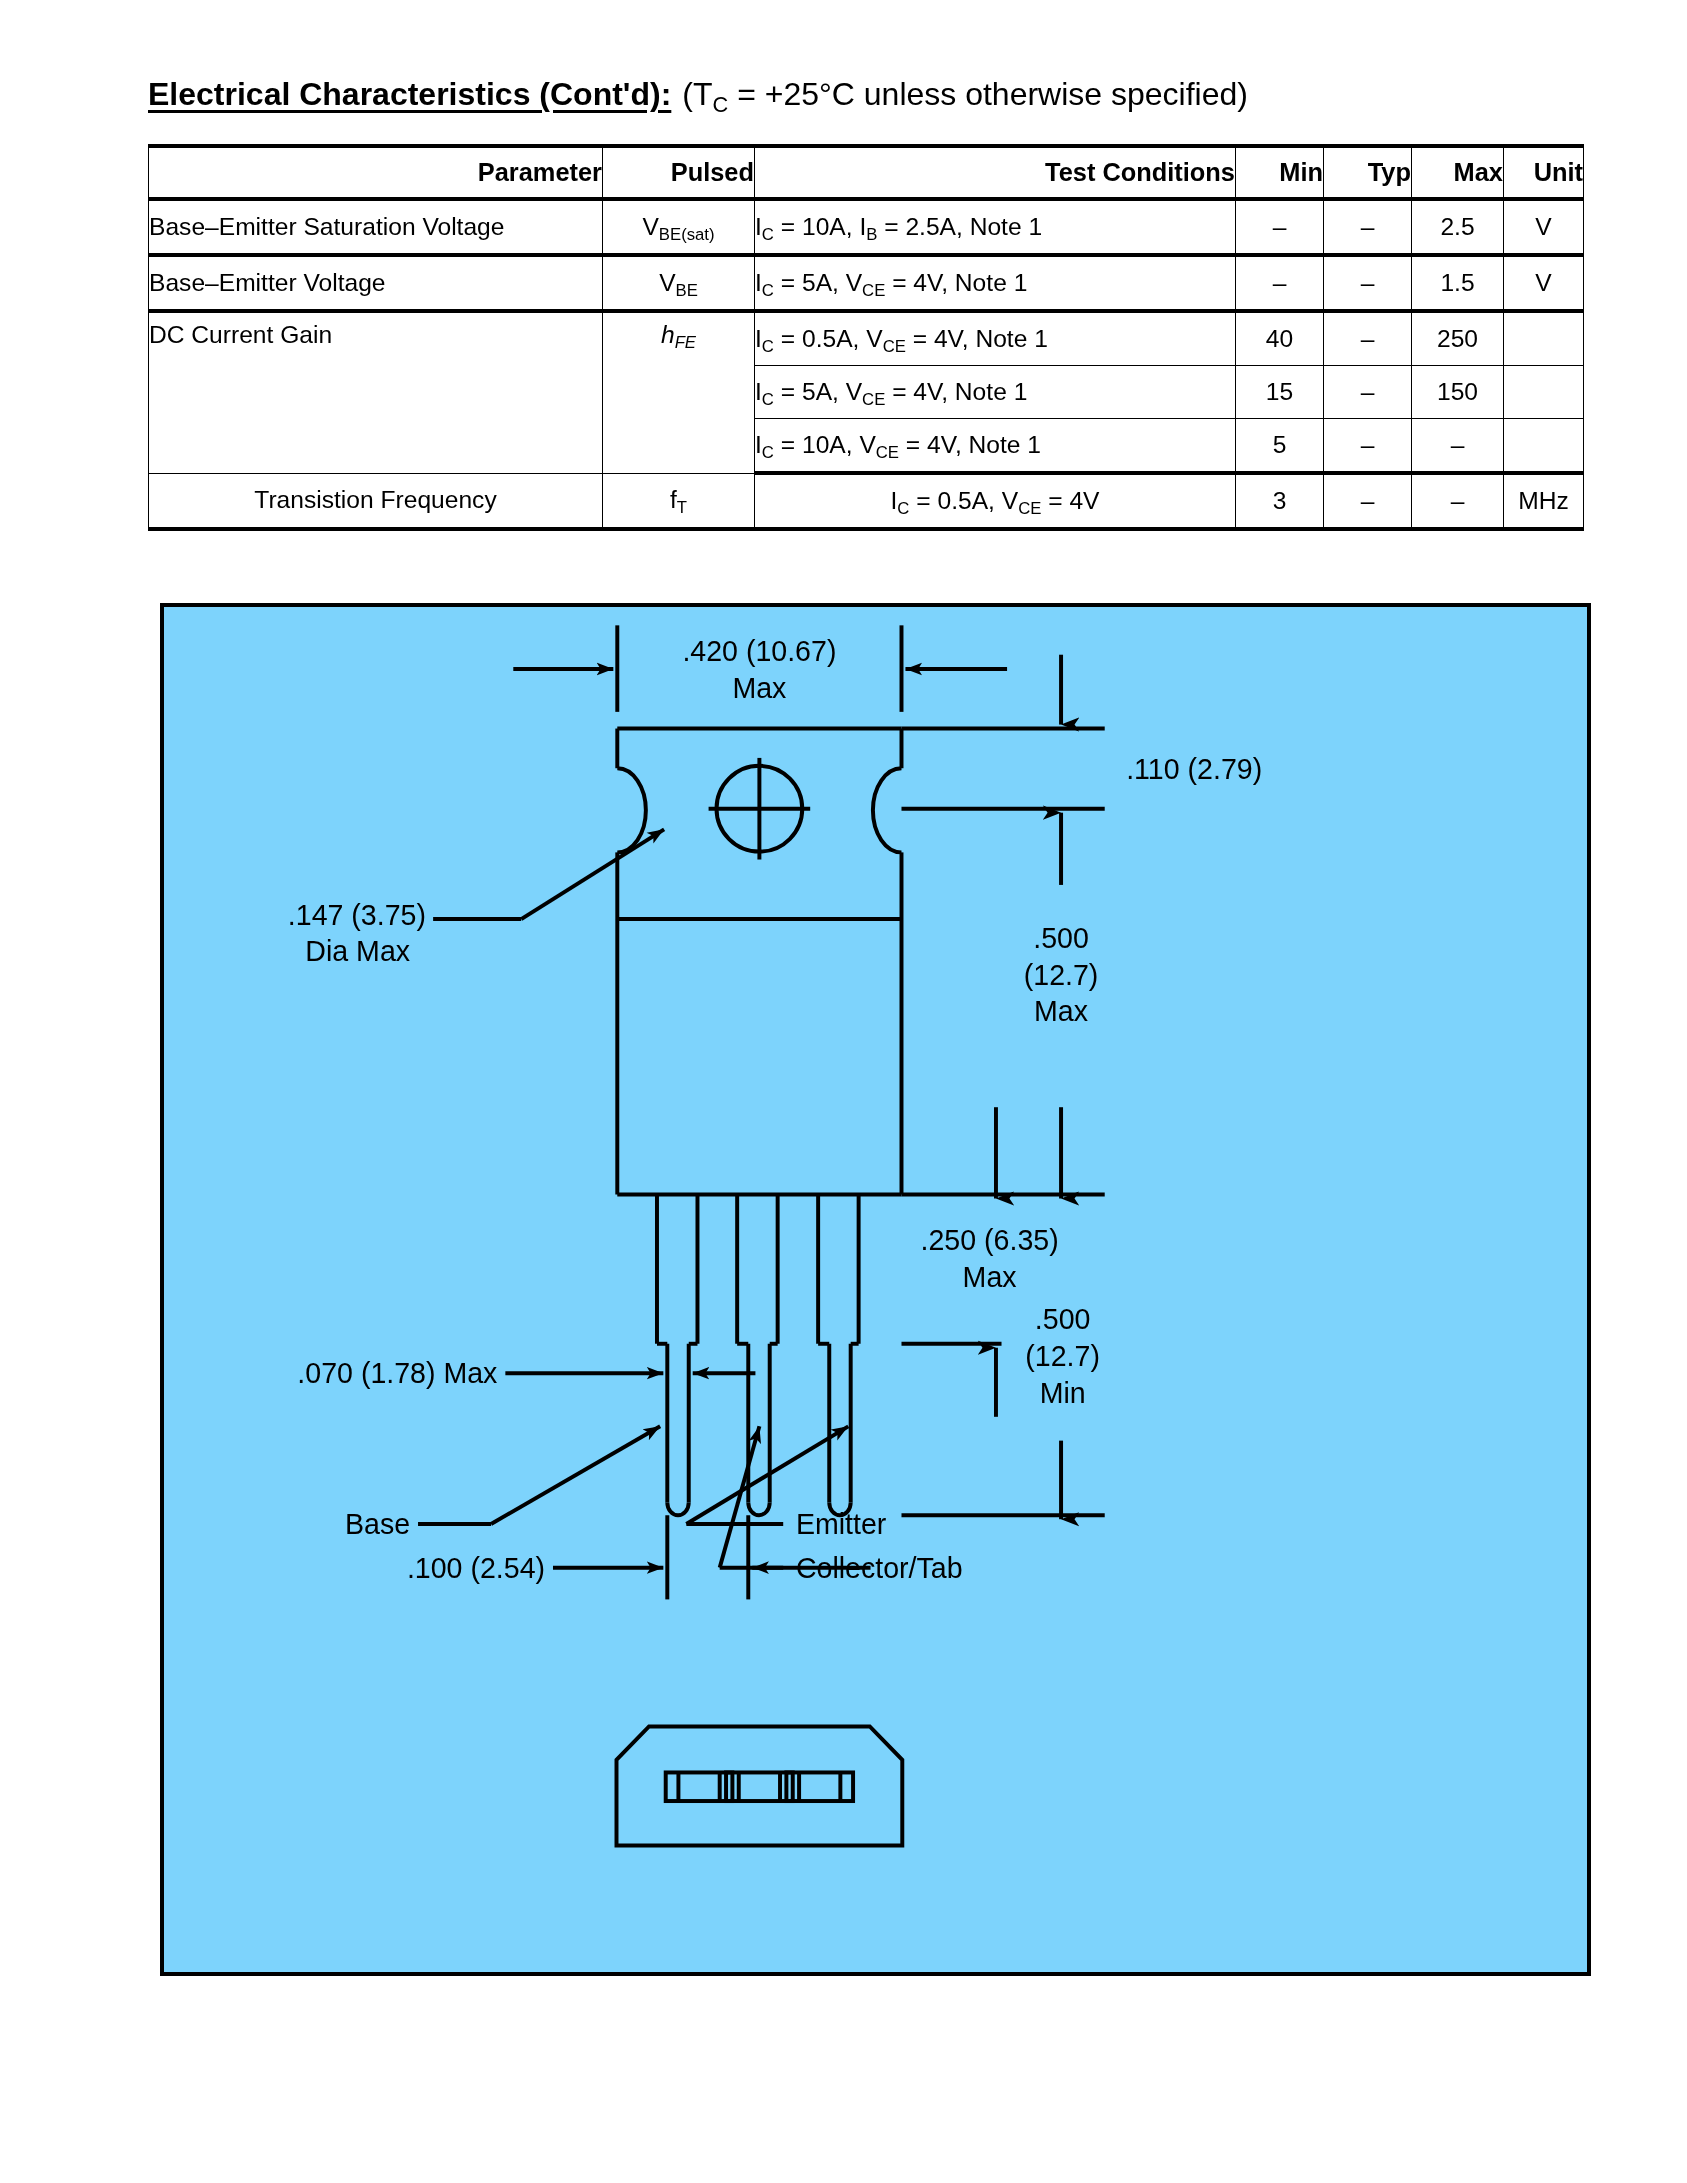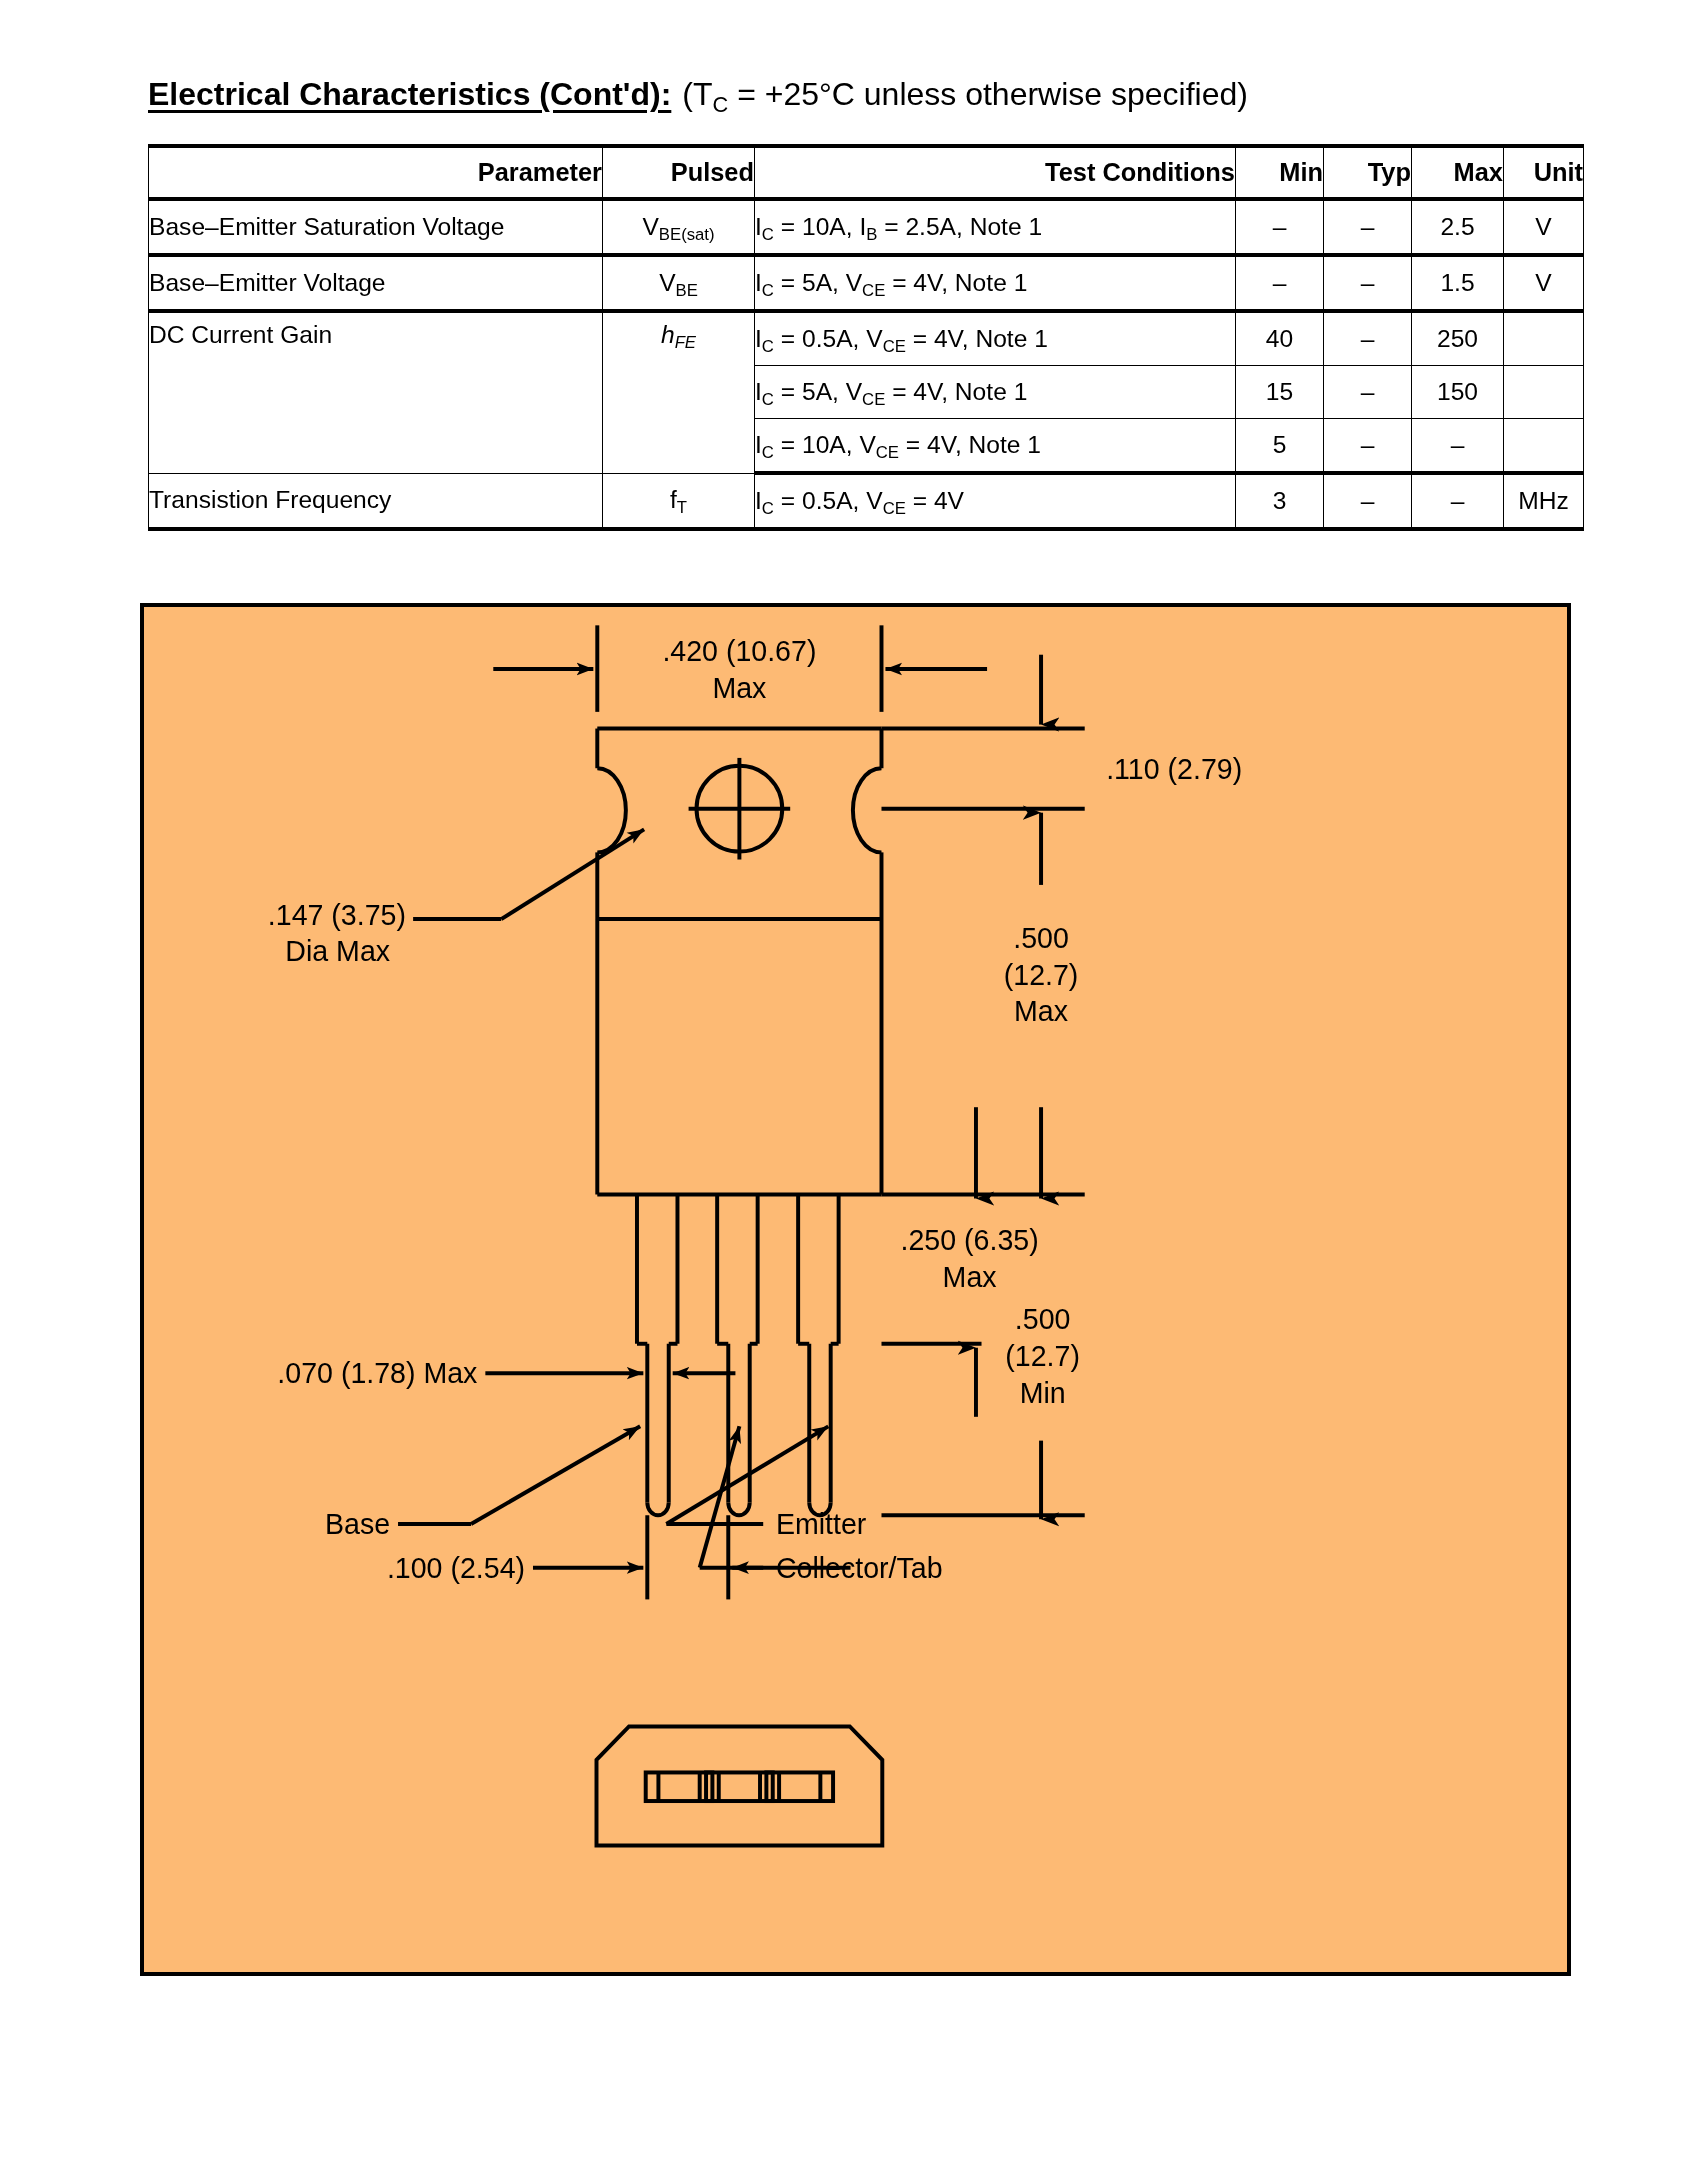--- a/index.html
+++ b/index.html
@@ -75,43 +75,43 @@
   .spec-table .outer-top th { border-top-width: 4px; }
   .hdr-row th { border-bottom-width: 4px; }
   .col-param  { width: 453px; text-align: left;   padding-left: 11px; }
   .col-symbol { width: 151px; text-align: center; }
   .col-cond   { width: 480px; text-align: left;   padding-left: 11px; }
   .col-min    { width: 87px; text-align: center; }
   .col-typ    { width: 87px; text-align: center; }
   .col-max    { width: 91px; text-align: center; }
   .col-unit   { width: 79px; text-align: center; }
   .grp-end   td { border-bottom-width: 4px; }
-  .lastrow td  { border-bottom-width: 4px; }
+  .lastrow td  { border-bottom-width: 4px; text-align: center; }
   .leftedge { border-left-width: 4px; }
   .rightedge { border-right-width: 4px; }
   .nb-b { border-bottom: none; }
 
   
   .note-line {
     position: absolute;
     left: 141px;
     top: 534px;
     font-size: 27px;
     white-space: nowrap;
   }
 
   
   .drawing-frame {
     position: absolute;
-    left: 140px;
+    left: 160px;
     top: 603px;
     width: 1431px;
     height: 1373px;
     border: 4.8px solid #000;
-    background: #fdba74;
+    background: #7dd3fc;
     box-sizing: border-box;
     text-align: center;
   }
   .drawing-frame svg { display: block; }
   .dim-text {
     font-family: "Liberation Sans", sans-serif;
     font-size: 36px;
     fill: #000;
   }
 </style>

